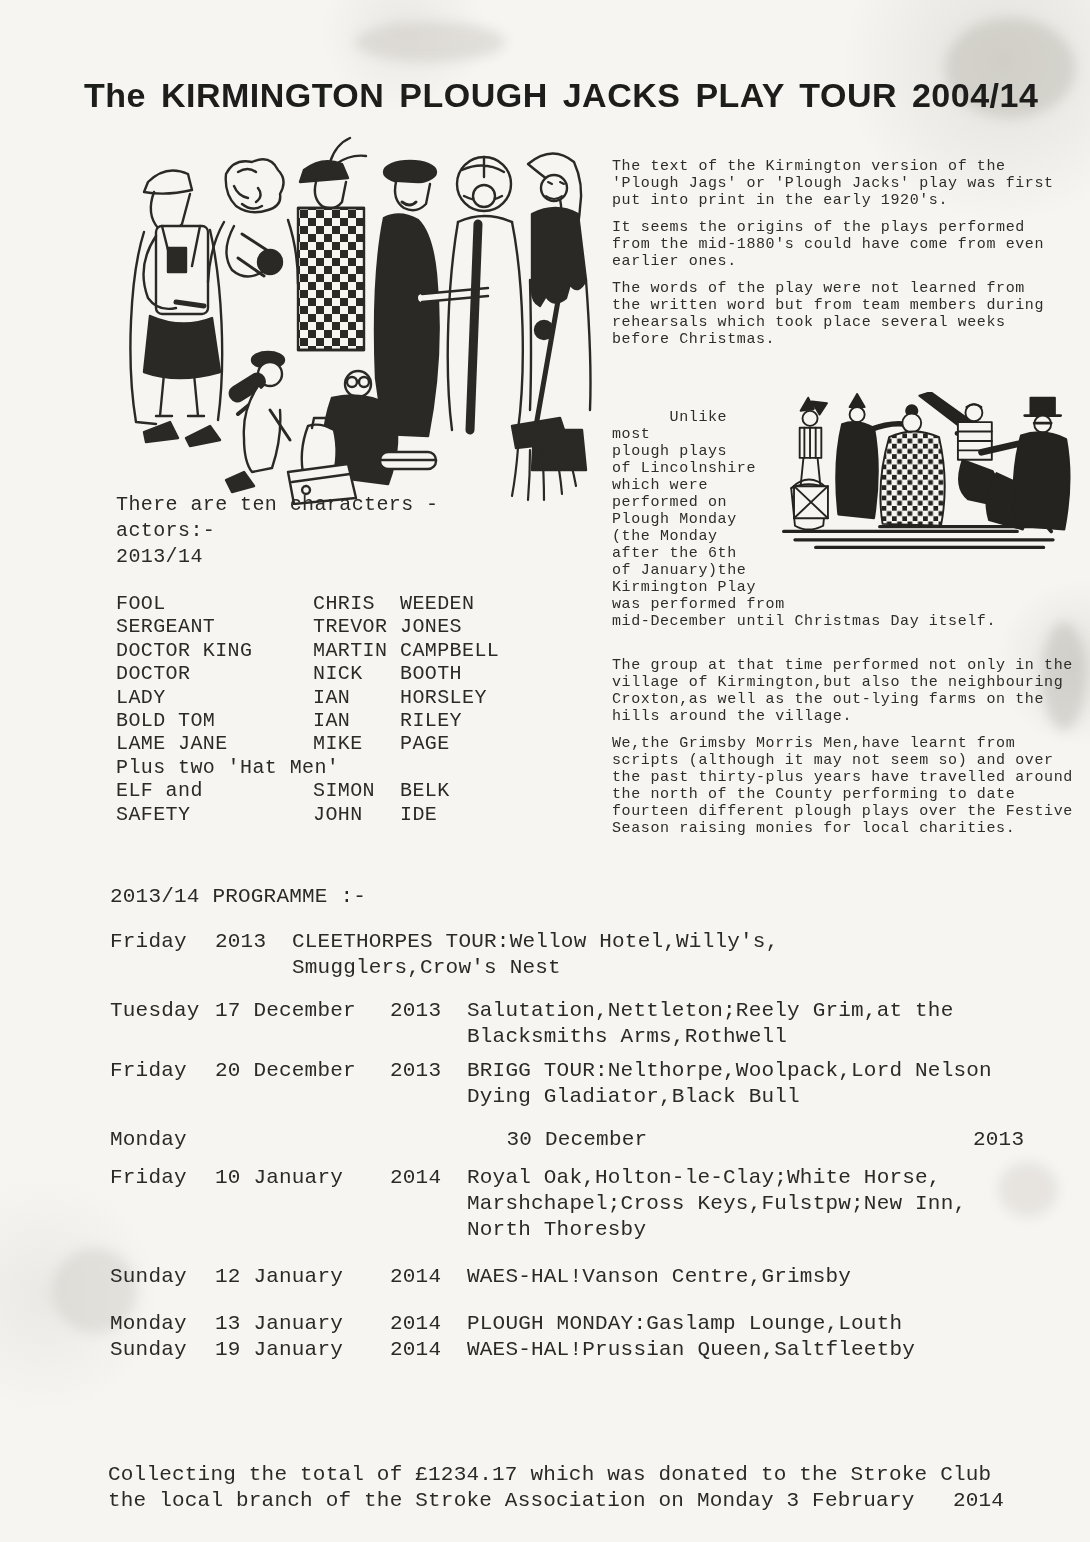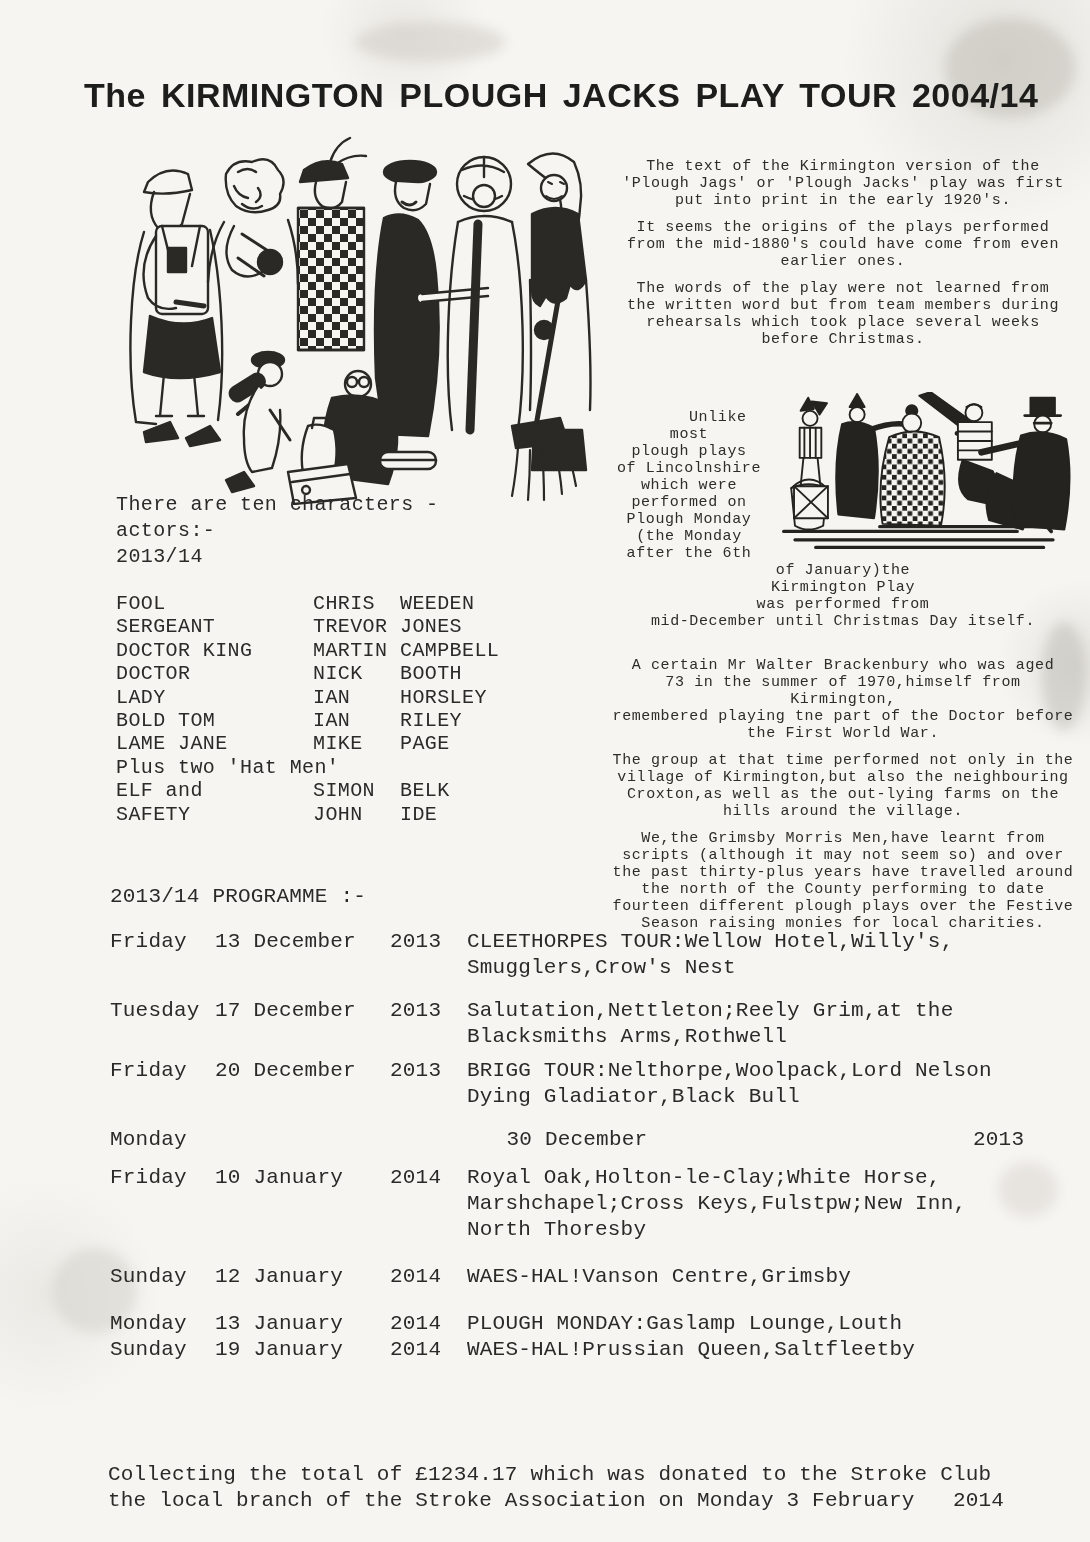--- a/index.html
+++ b/index.html
@@ -25,21 +25,21 @@
   .title{
     position:absolute;left:84px;top:76px;margin:0;
     font-family:"Liberation Sans",sans-serif;font-weight:bold;
     font-size:34px;letter-spacing:.5px;word-spacing:5px;color:#1d1d1b;
     white-space:nowrap;
   }
 
   .cast-art{position:absolute;left:92px;top:130px;width:505px;height:375px;}
   .right-col{
     position:absolute;left:612px;top:158px;width:462px;
-    font-size:15px;line-height:17px;letter-spacing:.6px;color:#2e2d2a;text-align:center;
+    font-size:15px;line-height:17px;letter-spacing:.6px;color:#2e2d2a;
   }
   .right-col p,.right-col .wrap-para{margin:0 0 10px 0;white-space:pre-wrap;}
   .perf-art{float:right;width:300px;height:162px;margin:0 0 0 8px;}
 
   .cast-block{position:absolute;left:116px;top:492px;width:480px;letter-spacing:.4px;}
   .cast-heading{font-size:20px;line-height:26px;white-space:pre-wrap;margin-bottom:22px;}
   .cast-table{font-size:20px;}
   .cast-row{display:flex;height:23.4px;line-height:23.4px;}
   .cast-role{width:197px;}
   .cast-first{width:87px;}
@@ -229,24 +229,20 @@
 which were
 performed on
 Plough Monday
 (the Monday
 after the 6th
 of January)the
 Kirmington Play
 was performed from
 mid-December until Christmas Day itself.</span>
     </div>
-    <p>A certain Mr Walter Brackenbury who was aged
-73 in the summer of 1970,himself from Kirmington,
-remembered playing tne part of the Doctor before
-the First World War.</p>
     <p>The group at that time performed not only in the
 village of Kirmington,but also the neighbouring
 Croxton,as well as the out-lying farms on the
 hills around the village.</p>
     <p>We,the Grimsby Morris Men,have learnt from
 scripts (although it may not seem so) and over
 the past thirty-plus years have travelled around
 the north of the County performing to date
 fourteen different plough plays over the Festive
 Season raising monies for local charities.</p>
@@ -306,21 +302,20 @@
         <span class="cast-last">IDE</span>
       </div>
     </div>
   </div>
 
   <div class="programme">
     <div class="prog-heading">2013/14 PROGRAMME :-</div>
 
     <div class="prog-row">
       <span class="col-day">Friday</span>
-      <span class="col-date">13 December</span>
       <span class="col-year">2013</span>
       <span class="col-venue">CLEETHORPES TOUR:Wellow Hotel,Willy's,
 Smugglers,Crow's Nest</span>
     </div>
     <div class="prog-row">
       <span class="col-day">Tuesday</span>
       <span class="col-date">17 December</span>
       <span class="col-year">2013</span>
       <span class="col-venue">Salutation,Nettleton;Reely Grim,at the
 Blacksmiths Arms,Rothwell</span>

